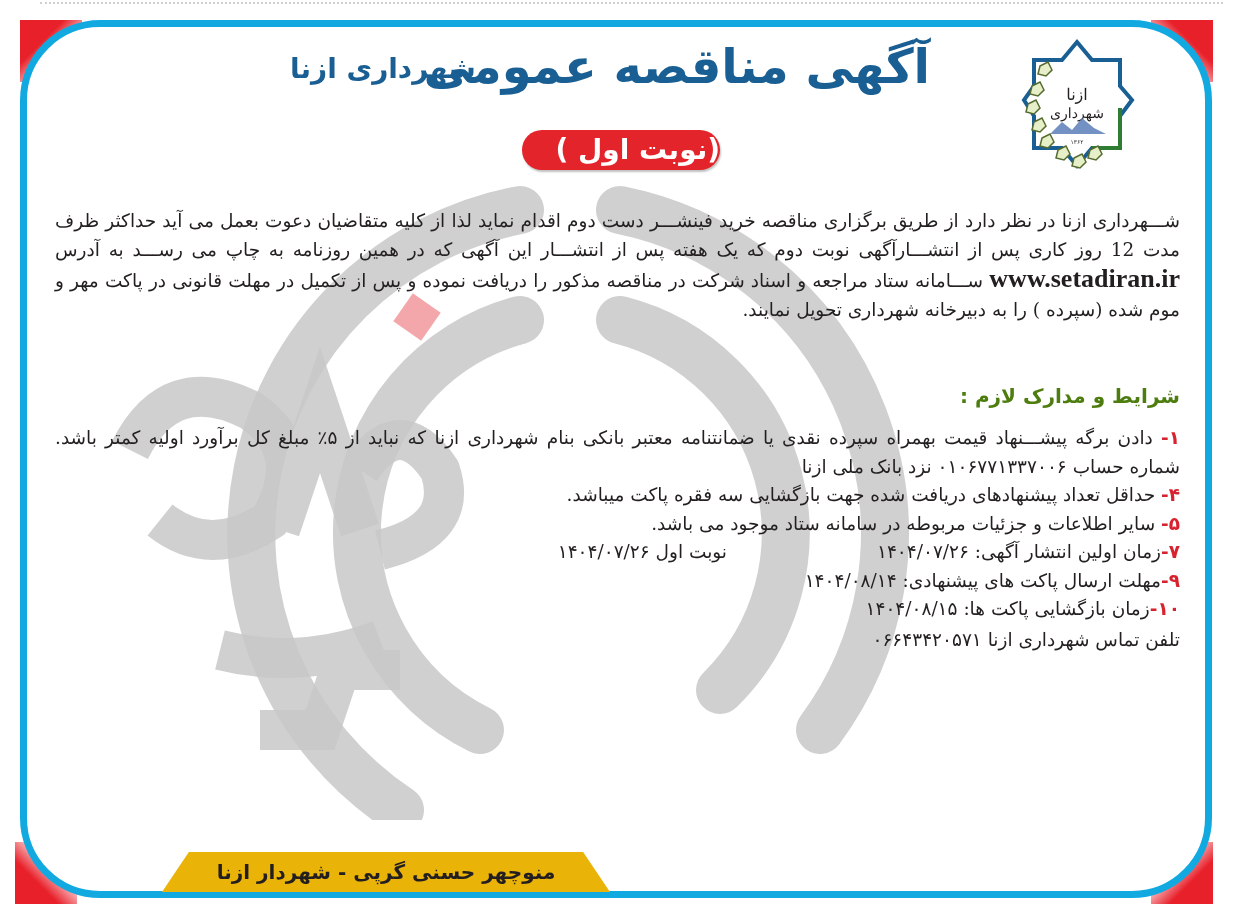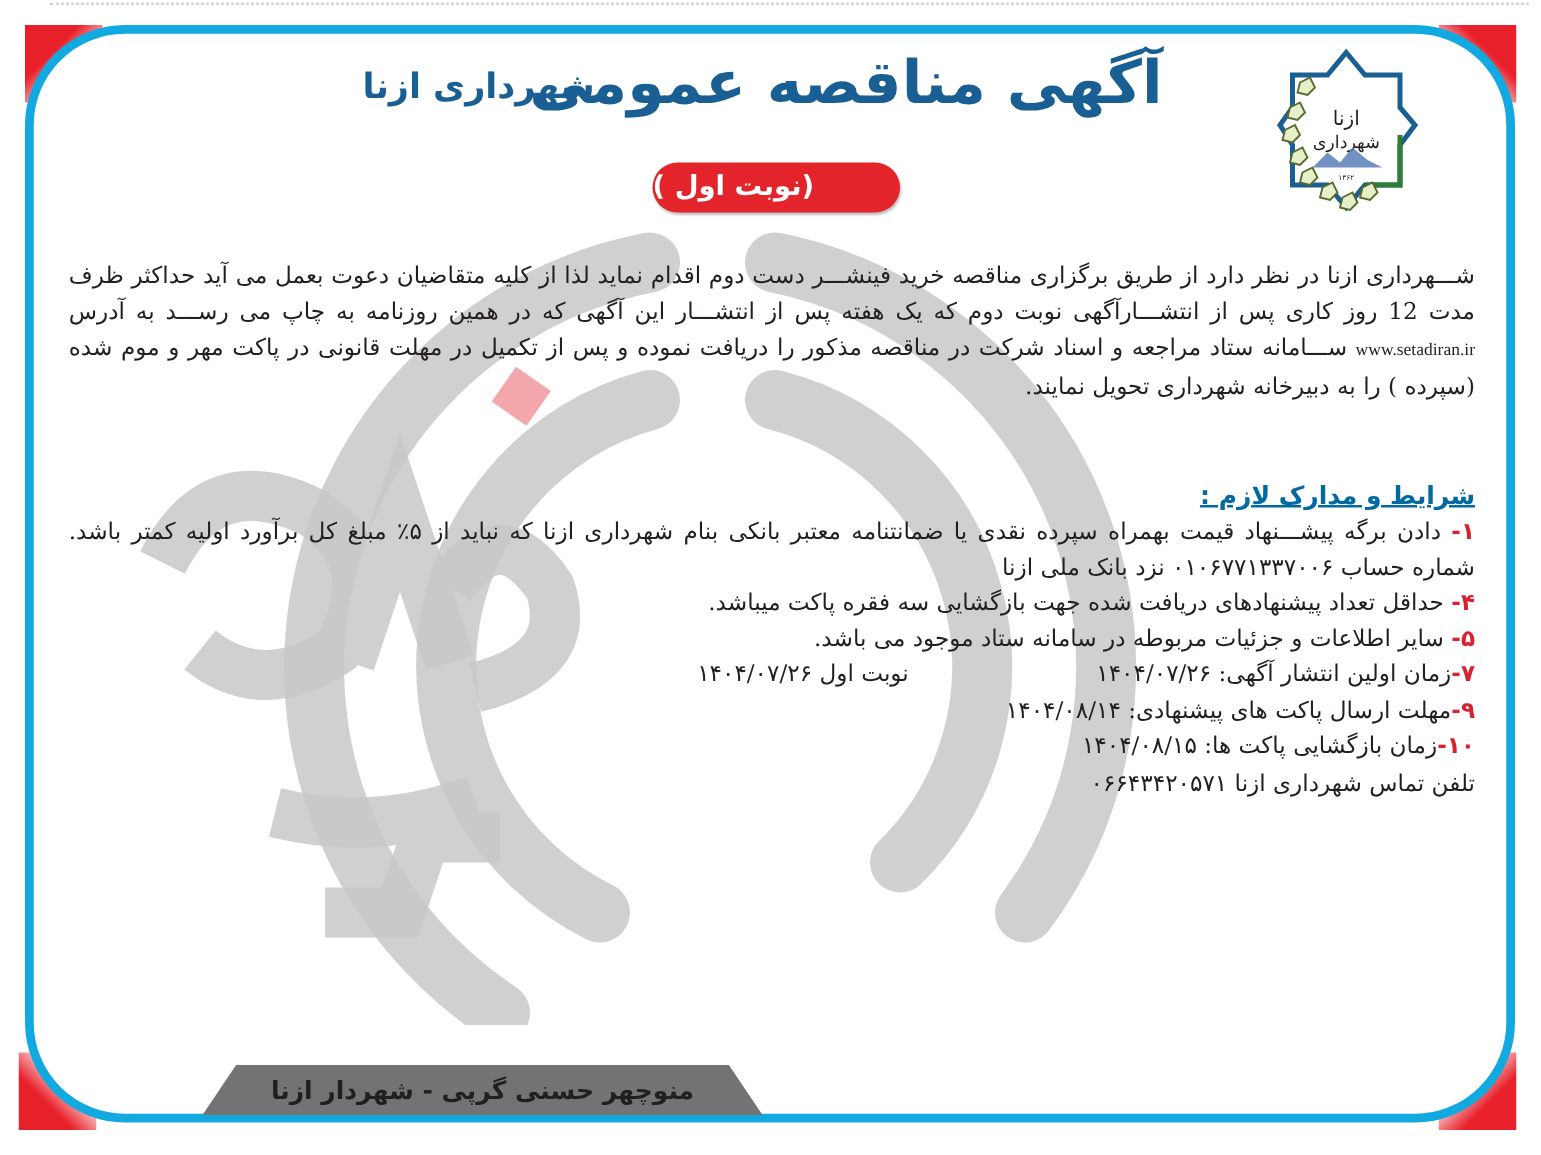--- a/index.html
+++ b/index.html
@@ -84,61 +84,61 @@
       white-space: nowrap;
     }
     .round-badge {
       position: absolute;
       left: 522px; top: 130px;
       width: 198px; height: 40px;
       background: #e3242b;
       border-radius: 20px;
       color: #ffffff;
       font-weight: bold;
-      font-size: 22px;
+      font-size: 28px;
       line-height: 40px;
-      text-align: left;
+      text-align: right;
       direction: rtl;
       box-shadow: 1px 2px 2px rgba(0,0,0,0.25);
     }
     .intro {
       position: absolute;
       left: 55px; top: 206px;
       width: 1125px;
       direction: rtl;
       text-align: justify;
       text-align-last: right;
       font-family: "DejaVu Serif", serif;
       font-size: 18.5px;
       line-height: 29px;
       color: #231f20;
     }
     .intro .url {
       font-family: "Liberation Serif", serif;
-      font-size: 14px;
+      font-size: 26px;
       direction: ltr;
       unicode-bidi: embed;
+      font-weight: bold;
     }
     .conditions {
       position: absolute;
       left: 55px; top: 380px;
       width: 1125px;
       direction: rtl;
       font-family: "DejaVu Serif", serif;
       font-size: 18.5px;
       color: #231f20;
     }
     .cond-heading {
       font-family: "DejaVu Sans", sans-serif;
       font-weight: bold;
       font-size: 20px;
-      color: #0369a1;
+      color: #4d7c0f;
       line-height: 32px;
-      margin-bottom: 0;
-      text-decoration: underline;
+      margin-bottom: 12px;
     }
     .cond-item {
       line-height: 28.5px;
       white-space: nowrap;
     }
     .cond-item.wrap {
       white-space: normal;
       text-align: justify;
       text-align-last: right;
     }
@@ -152,21 +152,21 @@
       width: 150px;
     }
     .contact-line {
       line-height: 32px;
       white-space: nowrap;
     }
     .signature {
       position: absolute;
       left: 162px; top: 852px;
       width: 448px; height: 40px;
-      background: #737373;
+      background: #eab308;
       clip-path: polygon(6% 0, 94% 0, 100% 100%, 0 100%);
       direction: rtl;
       text-align: center;
       font-weight: bold;
       font-size: 20px;
       line-height: 40px;
       color: #231f20;
     }
   </style>
 </head>

